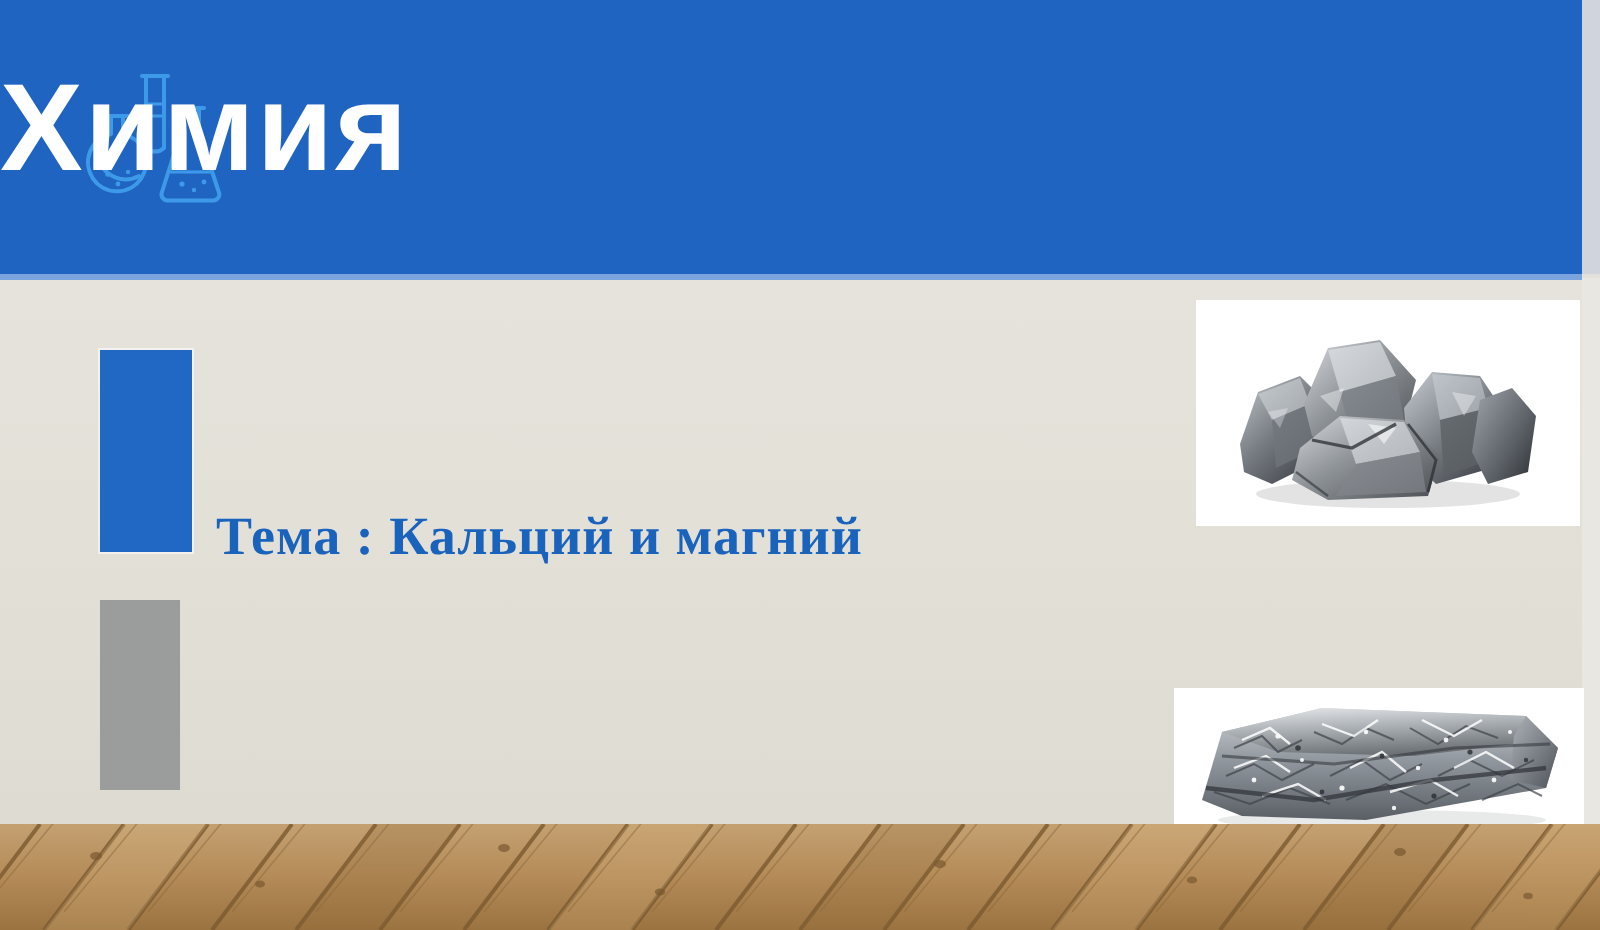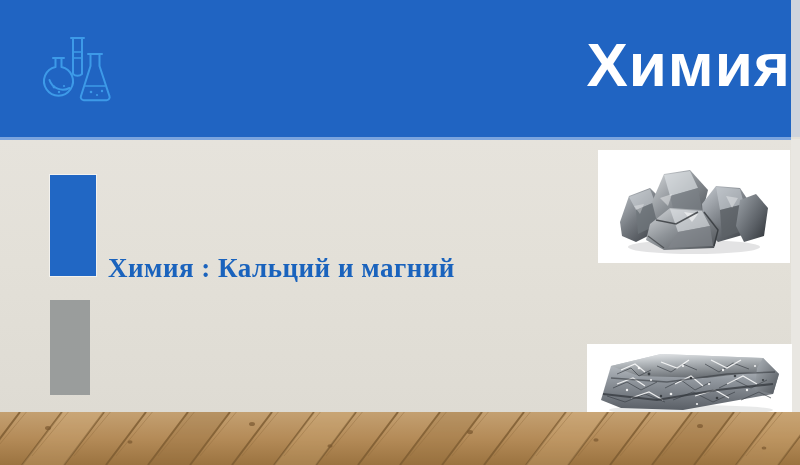--- a/index.html
+++ b/index.html
@@ -47,21 +47,21 @@
     position: absolute;
     left: 0; top: 137px;
     width: 791px; height: 3px;
     background: #7ba4de;
   }
 
   .header-title {
     position: absolute;
     left: 0; top: 26px;
     width: 791px;
-    text-align: right;
+    text-align: left;
     color: #ffffff;
     font-size: 62px;
     font-weight: bold;
     letter-spacing: 1px;
     line-height: 78px;
     font-family: "Liberation Sans", sans-serif;
   }
 
   
   .lab-icon {
@@ -160,21 +160,21 @@
       <circle cx="59" cy="65" r="1.1" fill="#3d9ae8" stroke="none"></circle>
       <circle cx="64" cy="61" r="1.2" fill="#3d9ae8" stroke="none"></circle>
     </svg>
   </div>
 
   <div class="header-title">Химия</div>
 
   <div class="accent-blue"></div>
   <div class="accent-gray"></div>
 
-  <div class="subtitle">Химия : Кальций и магний</div>
+  <div class="subtitle">Тема : Кальций и магний</div>
 
   <div class="photo photo-calcium">
     <svg viewBox="0 0 192 113" xmlns="http://www.w3.org/2000/svg">
       <defs>
         <linearGradient id="rkA" x1="0" y1="0" x2="1" y2="1">
           <stop offset="0%" stop-color="#d7dadd"></stop>
           <stop offset="45%" stop-color="#8e9398"></stop>
           <stop offset="100%" stop-color="#4a4e53"></stop>
         </linearGradient>
         <linearGradient id="rkB" x1="0" y1="0" x2="0.8" y2="1">

